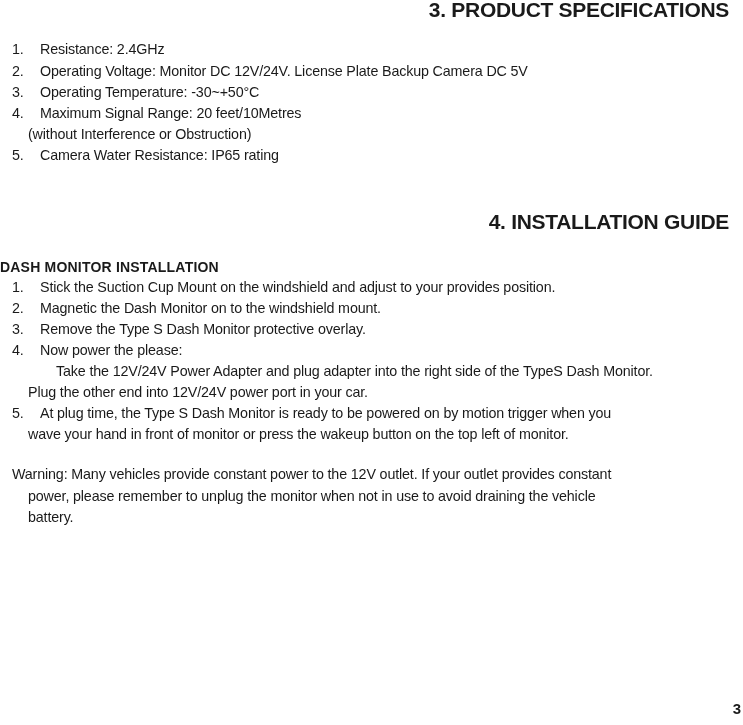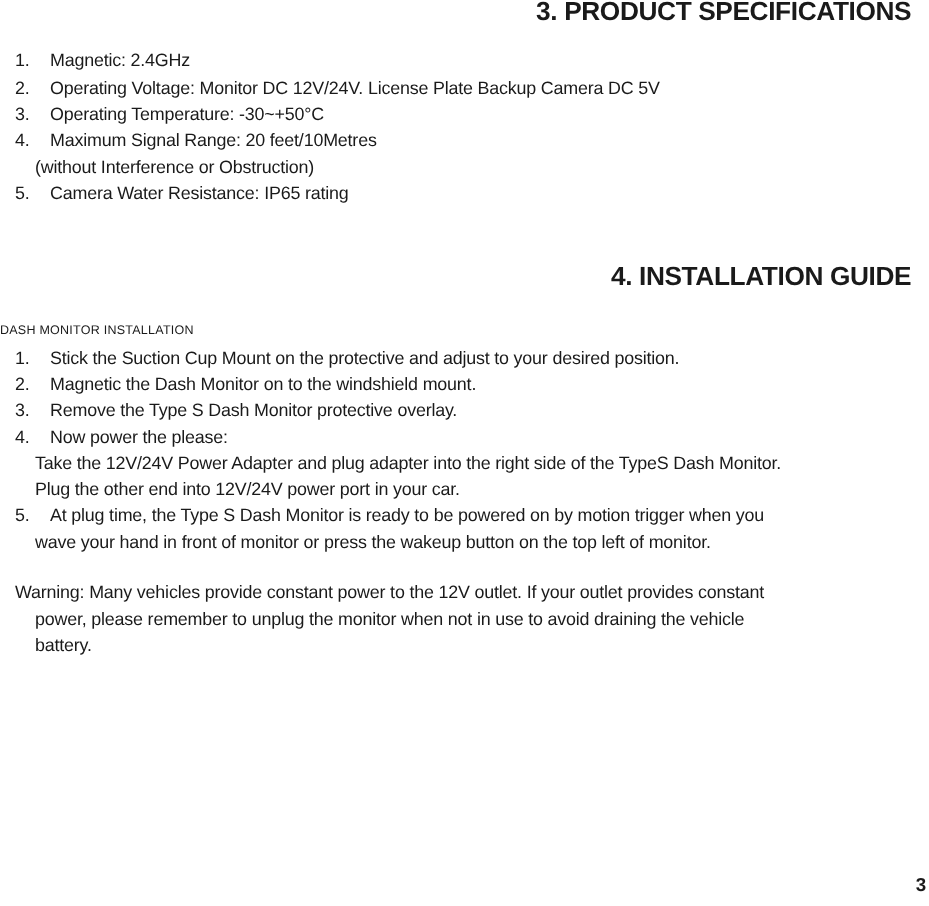--- a/index.html
+++ b/index.html
@@ -1,37 +1,37 @@
 <!DOCTYPE html>
 <html><head>
 <meta charset="utf-8">
 <style>
   html, body { margin: 0; padding: 0; background: #ffffff; }
   body { width: 743px; height: 725px; position: relative; overflow: hidden;
          font-family: "Liberation Sans", sans-serif; color: #1a1a1a; }
   .h { position: absolute; right: 14px; font-weight: bold; font-size: 21px;
        letter-spacing: -0.3px; white-space: nowrap; }
-  .sub { position: absolute; left: 0; font-weight: normal; font-size: 10px;
+  .sub { position: absolute; left: 0; font-weight: bold; font-size: 14px;
          letter-spacing: 0.2px; }
   .line { position: absolute; left: 12px; font-size: 14.3px; white-space: nowrap;
           letter-spacing: -0.15px; }
   .num { position: absolute; left: 0; }
   .txt { position: absolute; left: 28px; white-space: nowrap; }
   .cont { position: absolute; left: 28px; font-size: 14.3px; white-space: nowrap;
           letter-spacing: -0.15px; }
   .pagenum { position: absolute; right: 2px; top: 700px; font-weight: bold; font-size: 15px; }
 </style>
 </head>
 <body>
 
 <div class="h" style="top:-2px;">3. PRODUCT SPECIFICATIONS</div>
 
 <div class="line" style="top:41px;">
   <span class="num">1.</span>
-  <span class="txt">Magnetic: 2.4GHz</span>
+  <span class="txt">Resistance: 2.4GHz</span>
 </div>
 <div class="line" style="top:63px;">
   <span class="num">2.</span>
   <span class="txt">Operating Voltage: Monitor DC 12V/24V. License Plate Backup Camera DC 5V</span>
 </div>
 <div class="line" style="top:84px;">
   <span class="num">3.</span>
   <span class="txt">Operating Temperature: -30~+50°C</span>
 </div>
 <div class="line" style="top:105px;">
@@ -43,35 +43,35 @@
   <span class="num">5.</span>
   <span class="txt">Camera Water Resistance: IP65 rating</span>
 </div>
 
 <div class="h" style="top:210px;margin-left:34px;">4. INSTALLATION GUIDE</div>
 
 <div class="sub" style="top:259px;">DASH MONITOR INSTALLATION</div>
 
 <div class="line" style="top:279px;">
   <span class="num">1.</span>
-  <span class="txt">Stick the Suction Cup Mount on the protective and adjust to your desired position.</span>
+  <span class="txt">Stick the Suction Cup Mount on the windshield and adjust to your provides position.</span>
 </div>
 <div class="line" style="top:300px;">
   <span class="num">2.</span>
   <span class="txt">Magnetic the Dash Monitor on to the windshield mount.</span>
 </div>
 <div class="line" style="top:321px;">
   <span class="num">3.</span>
   <span class="txt">Remove the Type S Dash Monitor protective overlay.</span>
 </div>
 <div class="line" style="top:342px;">
   <span class="num">4.</span>
   <span class="txt">Now power the please:</span>
 </div>
-<div class="cont" style="top:363px;">Take the 12V/24V Power Adapter and plug adapter into the right side of the TypeS Dash Monitor.</div>
+<div class="cont" style="top:363px;margin-left:28px;">Take the 12V/24V Power Adapter and plug adapter into the right side of the TypeS Dash Monitor.</div>
 <div class="cont" style="top:384px;text-align:center;">Plug the other end into 12V/24V power port in your car.</div>
 <div class="line" style="top:405px;">
   <span class="num">5.</span>
   <span class="txt">At plug time, the Type S Dash Monitor is ready to be powered on by motion trigger when you</span>
 </div>
 <div class="cont" style="top:426px;">wave your hand in front of monitor or press the wakeup button on the top left of monitor.</div>
 
 <div class="line" style="top:466px;">Warning:  Many vehicles provide constant power to the 12V outlet.  If your outlet provides constant</div>
 <div class="cont" style="top:488px;">power, please remember to unplug the monitor when not in use to avoid draining the vehicle</div>
 <div class="cont" style="top:509px;">battery.</div>

